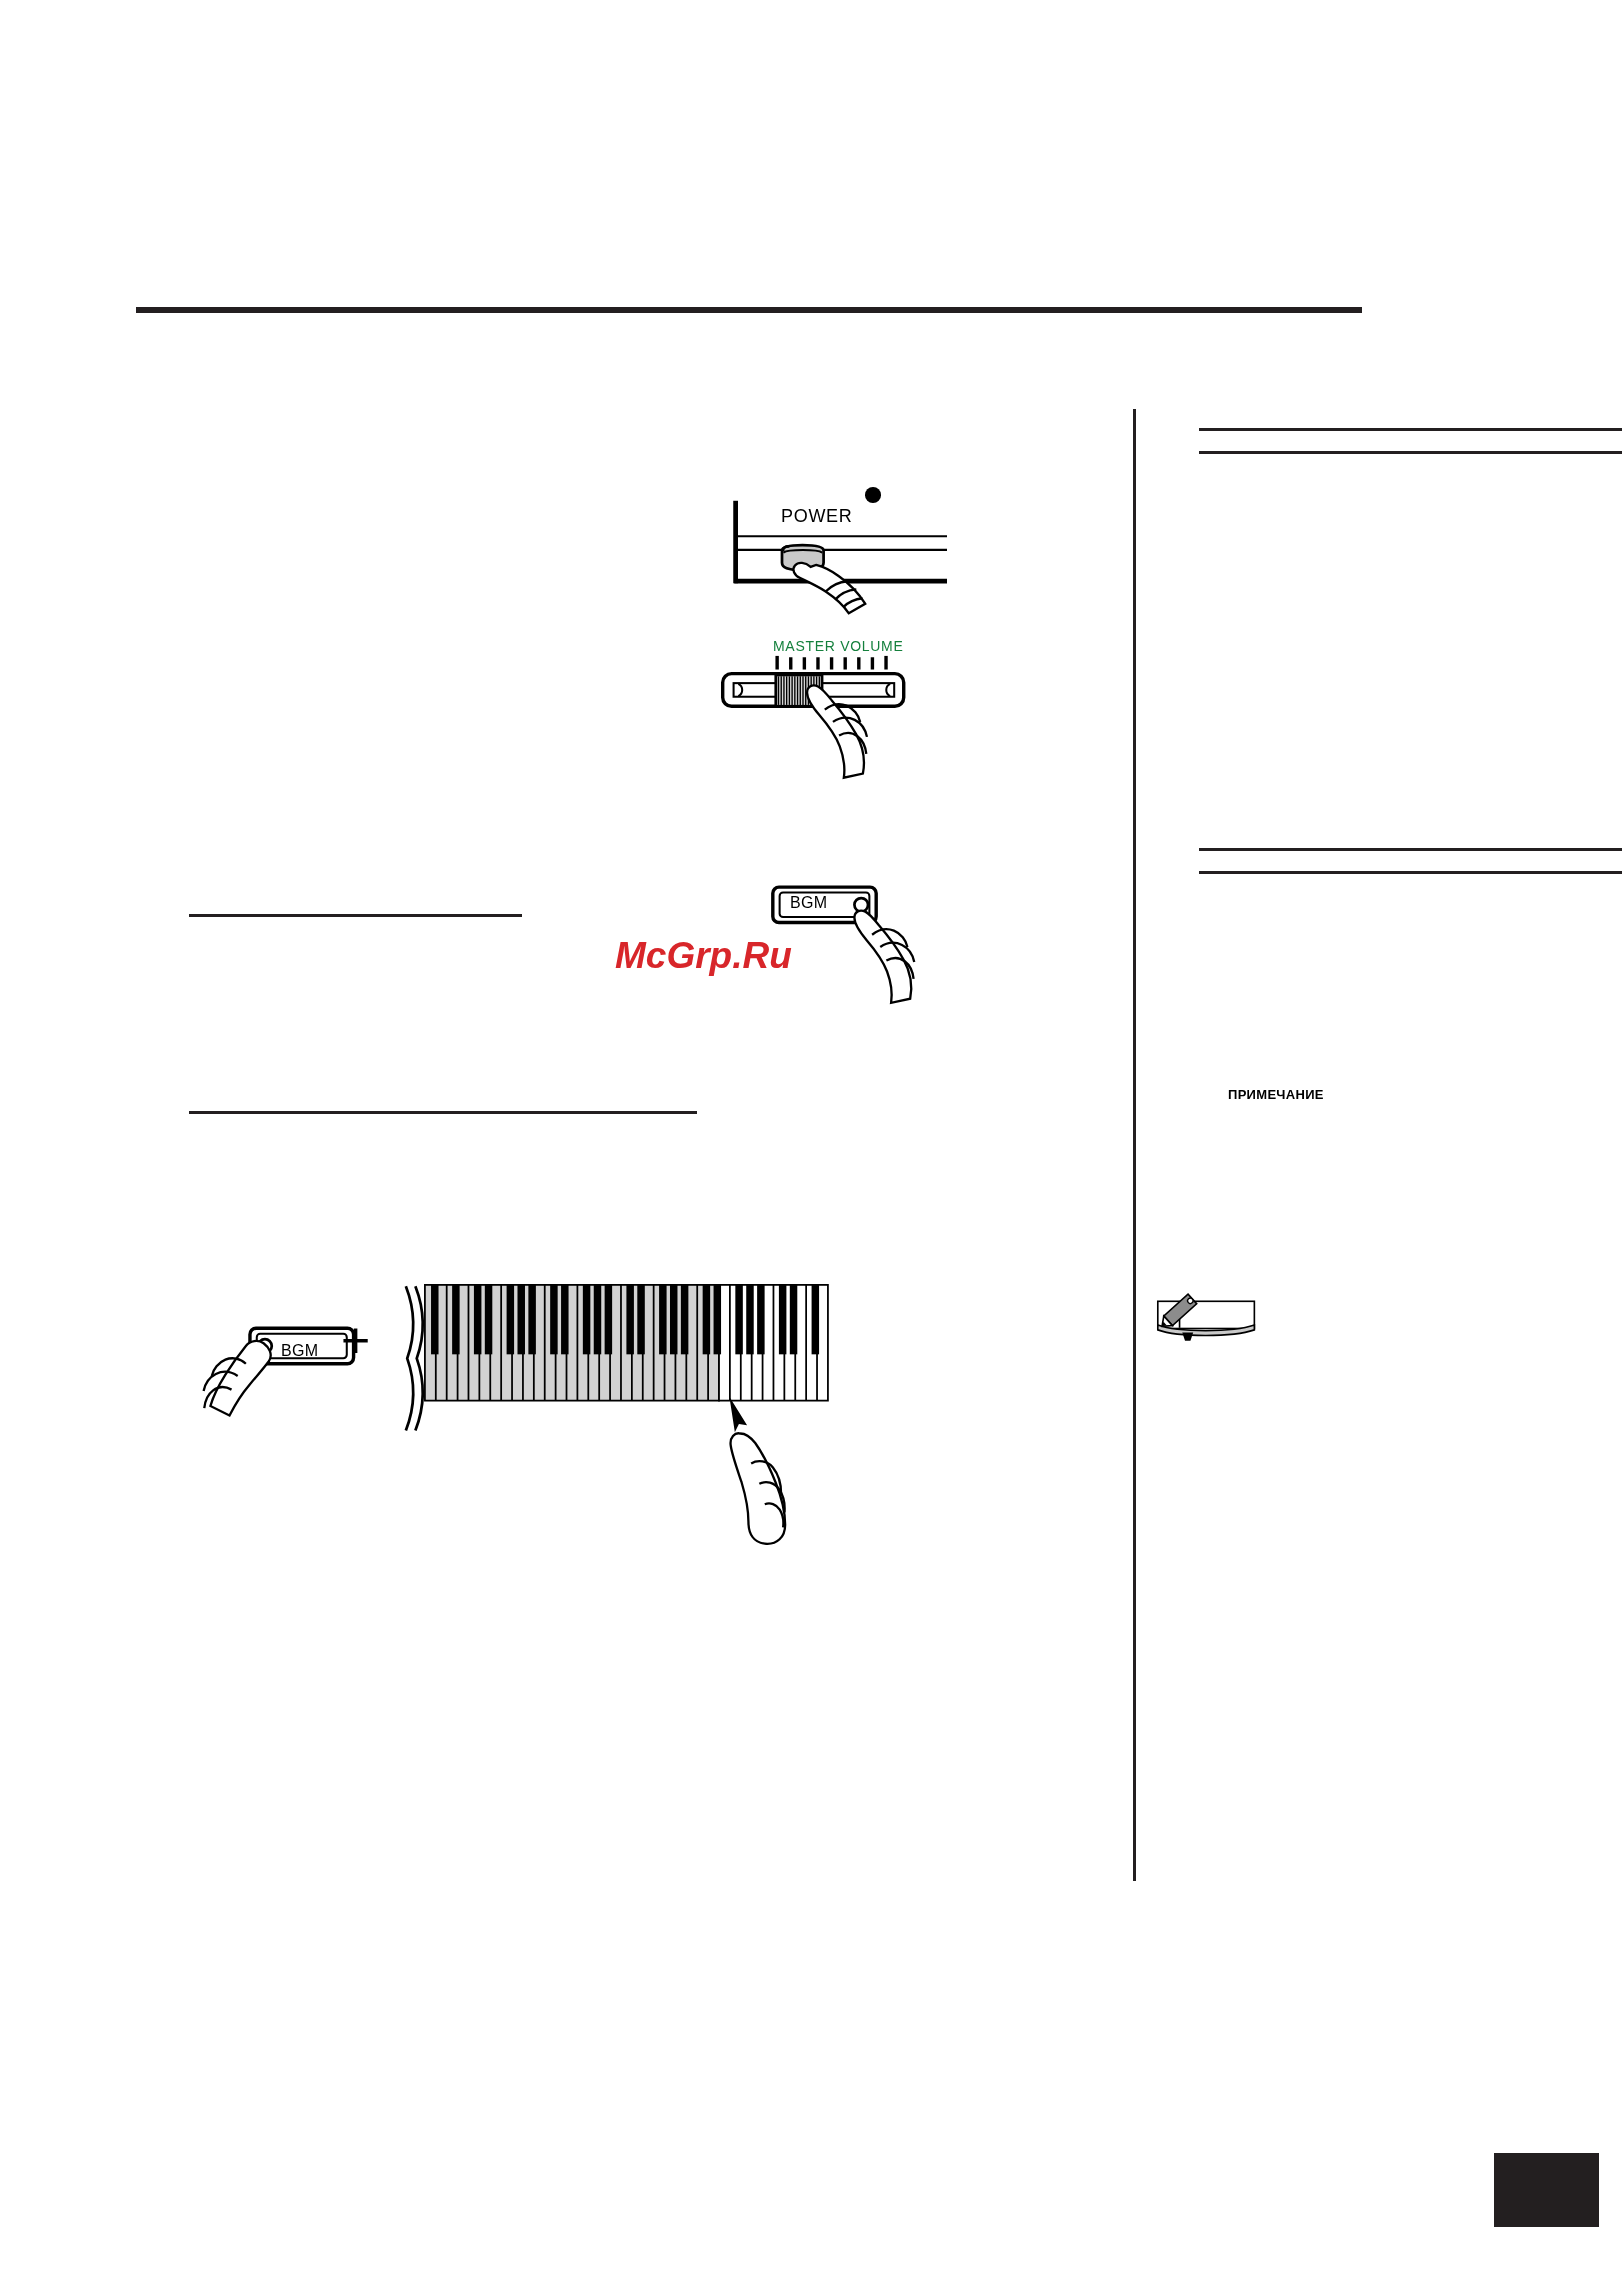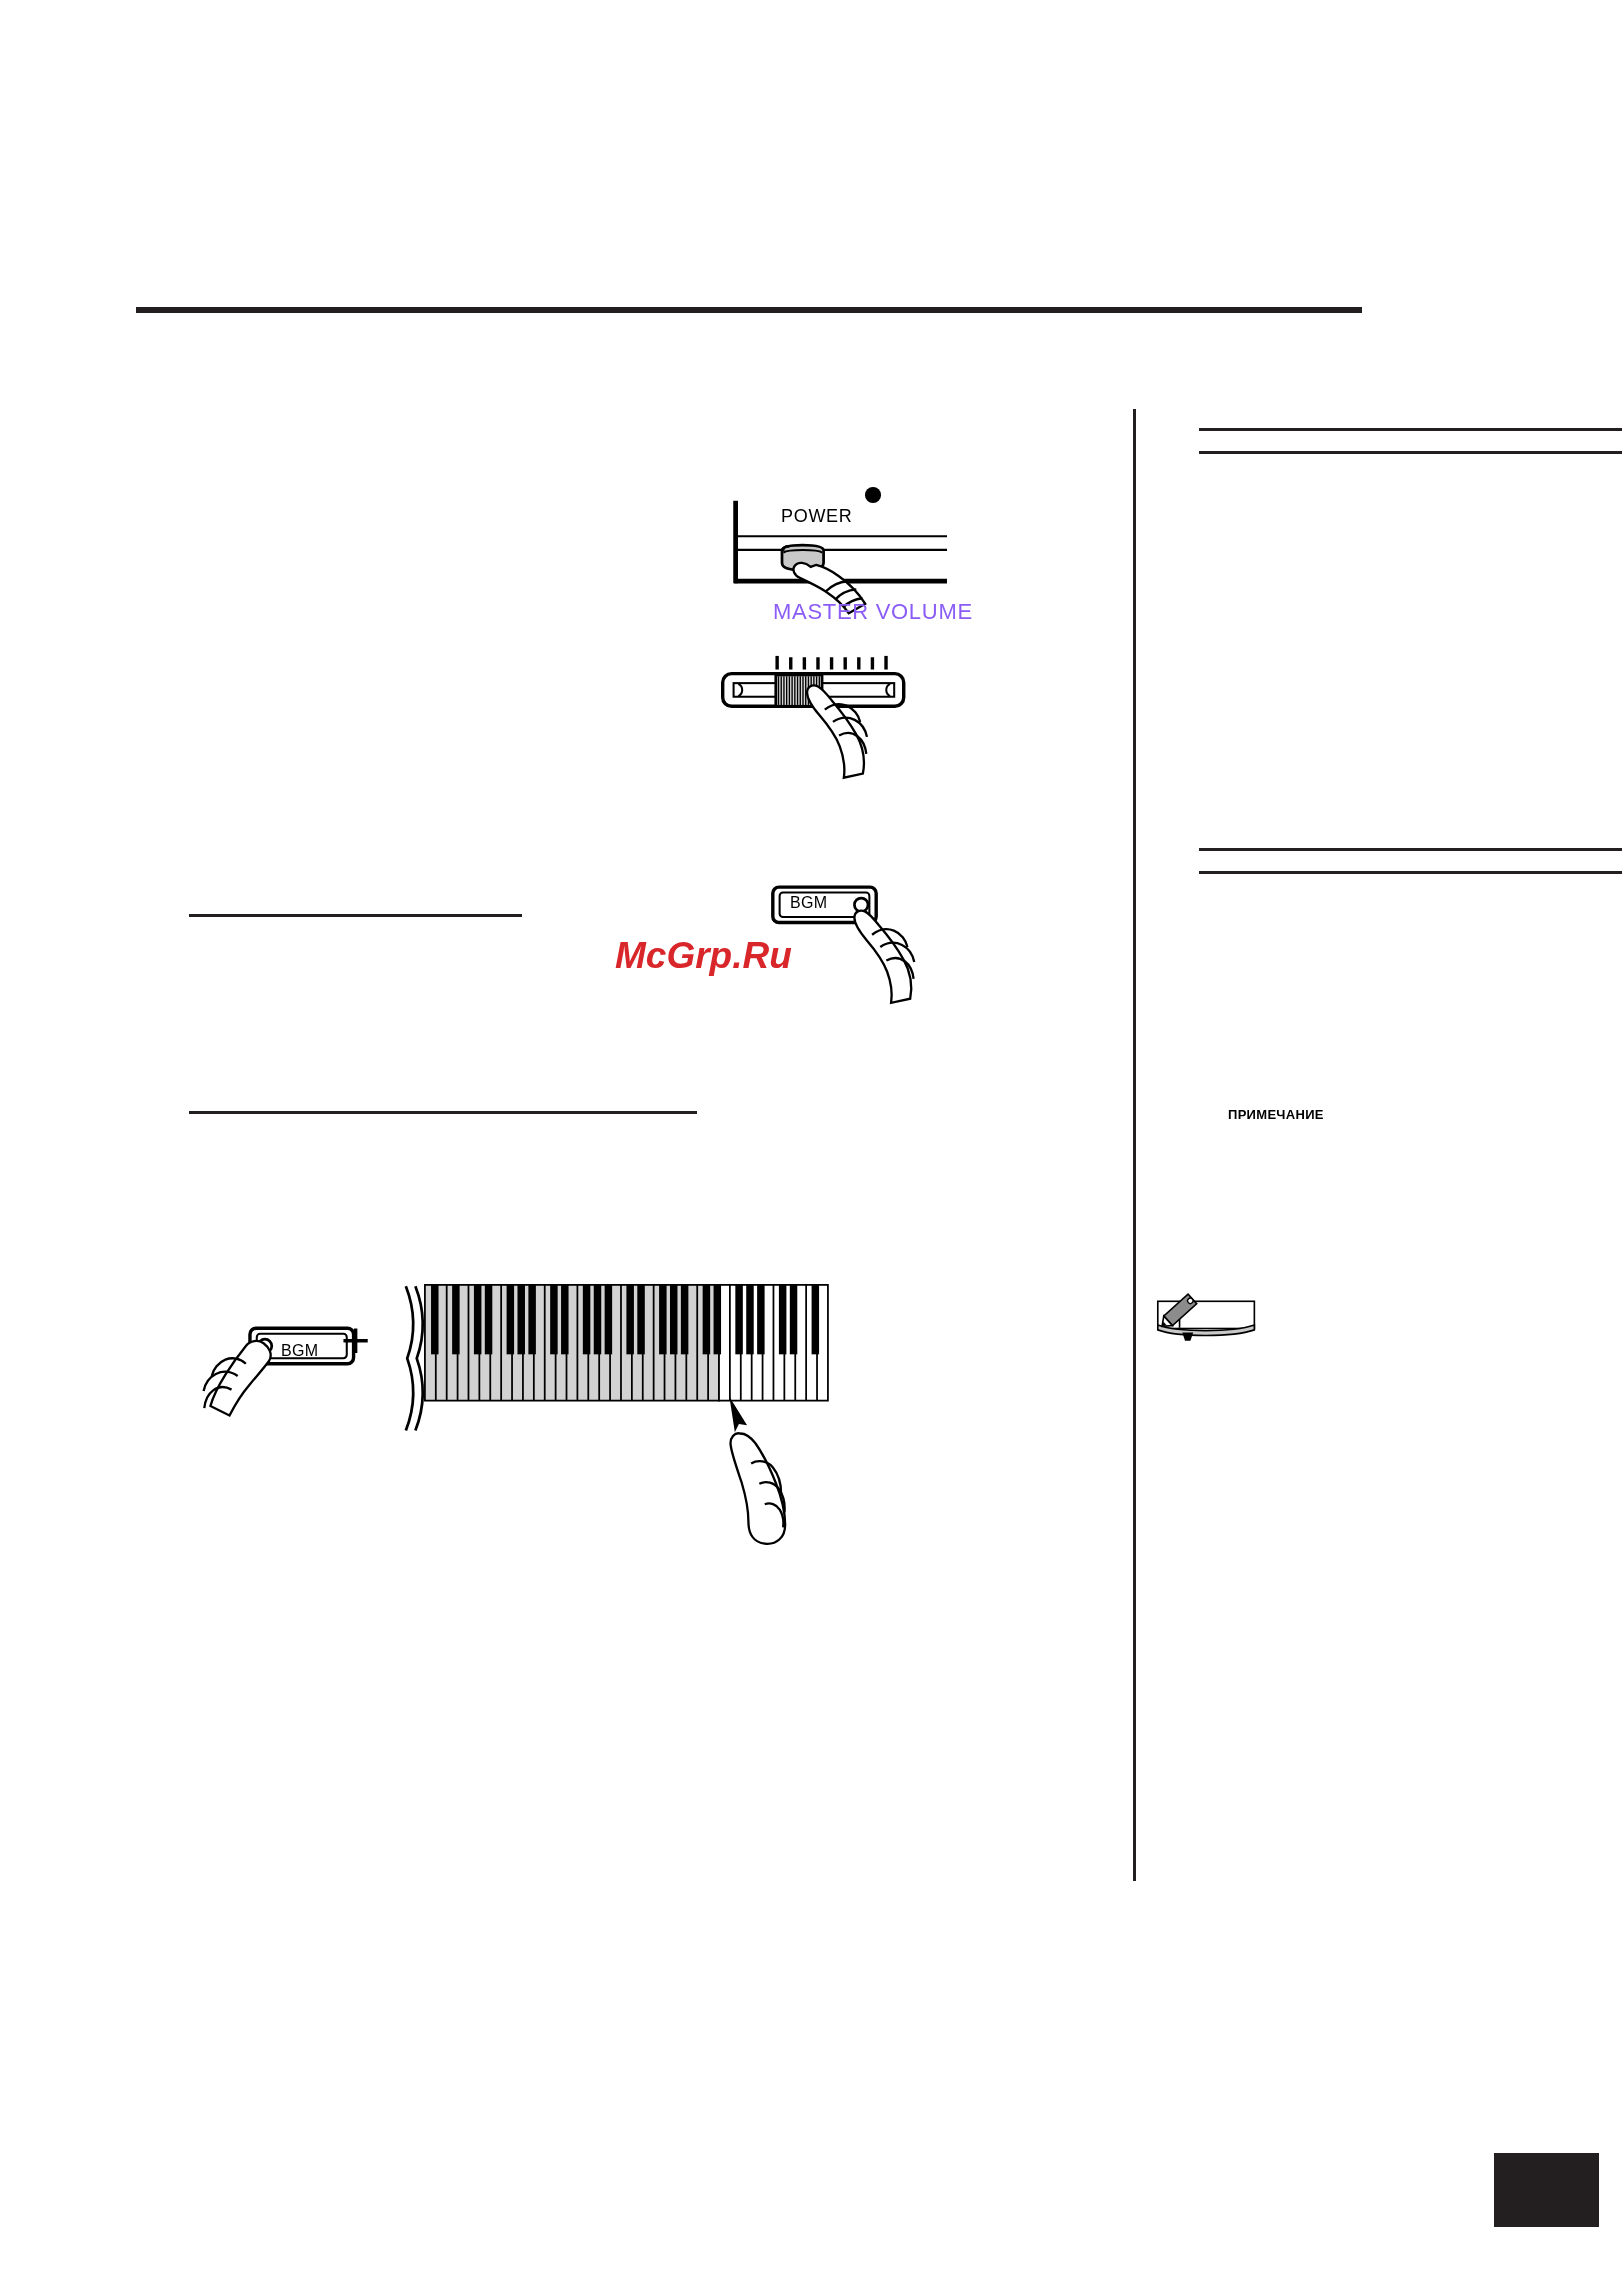--- a/index.html
+++ b/index.html
@@ -19,40 +19,40 @@
   
   .sb-rule{left:1199px;top:0;width:424px;height:3.4px;background:#231f20;}
   .sb-r1{top:428px;} .sb-r2{top:451px;}
   .sb-r3{top:848px;} .sb-r4{top:871px;}
   .power-label{left:781px;top:506px;font-size:18px;letter-spacing:0.7px;
                font-weight:400;color:#000;}
   .power-led{left:865px;top:487px;width:15.7px;height:15.7px;border-radius:50%;
              background:#000;}
 
   
-  .mv-label{left:773px;top:599px;font-size:22px;letter-spacing:0.7px;color:#8b5cf6;
+  .mv-label{left:773px;top:638px;font-size:14px;letter-spacing:0.7px;color:#15803d;
             white-space:nowrap;}
 
   
   .bgm-text{font-size:16px;font-weight:400;color:#000;letter-spacing:0.3px;}
   .bgm1-text{left:790px;top:894px;}
   .bgm2-text{left:281px;top:1342px;}
 
   
   .plus{left:341px;top:1315px;font-size:50px;line-height:1;color:#000;
         font-weight:300;}
 
   
   .watermark{left:615px;top:935px;font-size:37px;font-style:italic;
              font-weight:700;color:#d8262a;letter-spacing:0px;
              font-family:"Liberation Sans",sans-serif;}
 
   
   .note-word{left:1228px;top:1087px;font-size:13px;font-weight:700;color:#000;
-             letter-spacing:0.3px;margin-top:20px;}
+             letter-spacing:0.3px;}
 
   
   .page-tab{left:1494px;top:2153px;width:105px;height:74px;background:#231f20;}
 
   svg{display:block;overflow:visible;}
 </style>
 </head>
 <body>
 
 <div class="abs rule-top"></div>

